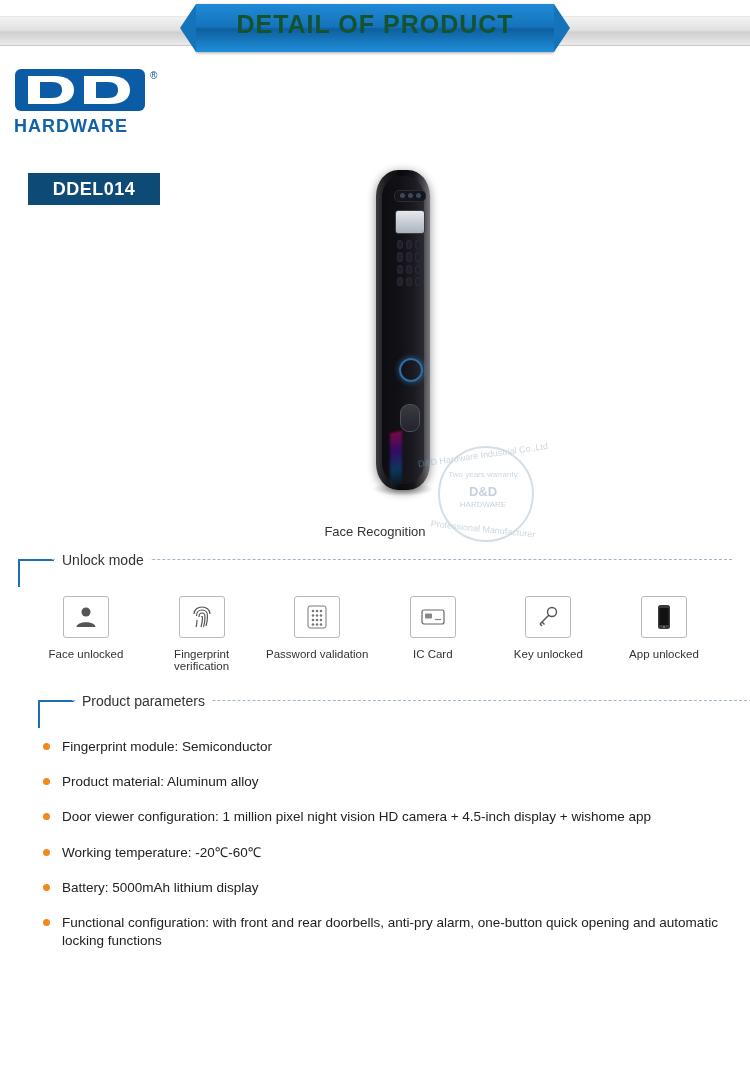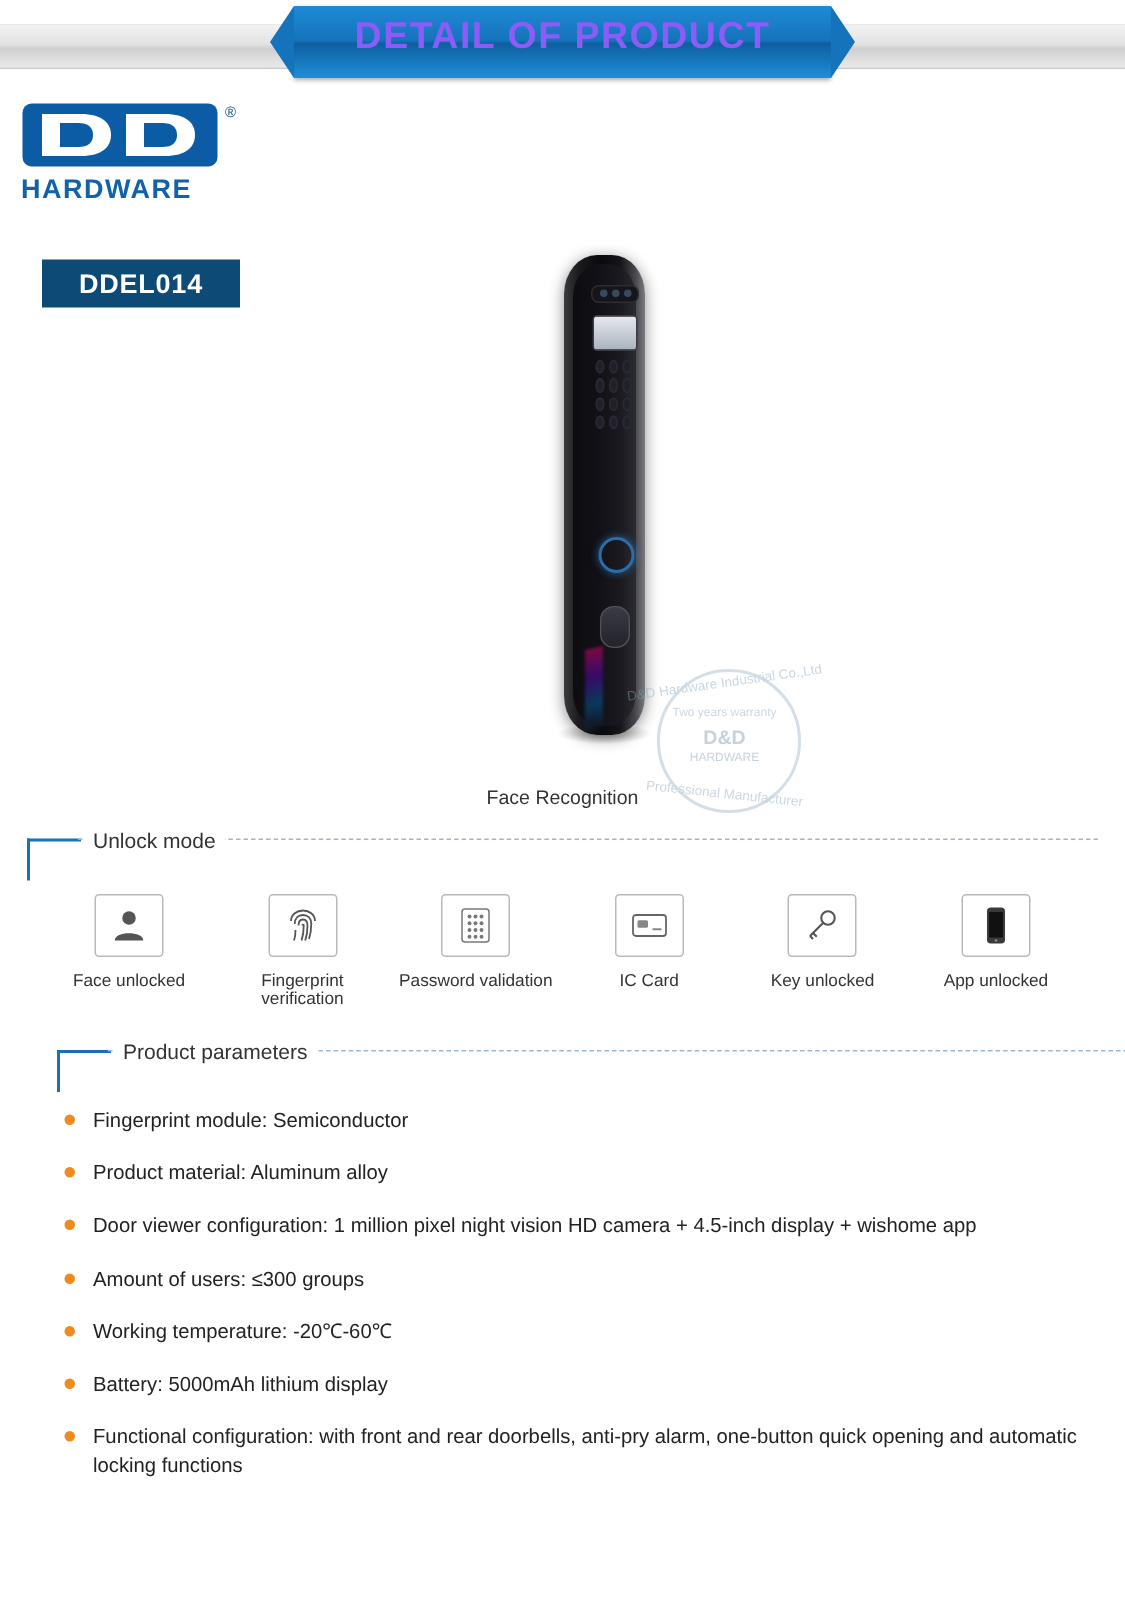--- a/index.html
+++ b/index.html
@@ -57,21 +57,21 @@
   .header-ribbon:after {
     right: -16px;
     border-width: 24px 0 24px 16px;
     border-color: transparent transparent transparent #1573bb;
   }
   .header-title {
     position: absolute;
     left: 0; right: 0; top: 0;
     line-height: 48px;
     text-align: center;
-    color: #8b5cf6;
+    color: #14532d;
     font-size: 25px;
     font-weight: bold;
     letter-spacing: 1px;
     z-index: 3;
   }
 
   
   .logo-block {
     position: absolute;
     left: 14px;
@@ -539,17 +539,16 @@
     <div class="corner-l"></div>
     <div class="dashed"></div>
     <div class="section-title">Product parameters</div>
   </div>
 </div>
 
 <div class="params">
   <div class="param">Fingerprint module: Semiconductor</div>
   <div class="param">Product material: Aluminum alloy</div>
   <div class="param">Door viewer configuration: 1 million pixel night vision HD camera + 4.5-inch display + wishome app</div>
-  <div class="param">Amount of users: ≤300 groups</div>
   <div class="param">Working temperature: -20℃-60℃</div>
   <div class="param">Battery: 5000mAh lithium display</div>
   <div class="param">Functional configuration: with front and rear doorbells, anti-pry alarm, one-button quick opening and automatic locking functions</div>
 </div>
 
 </body></html>

